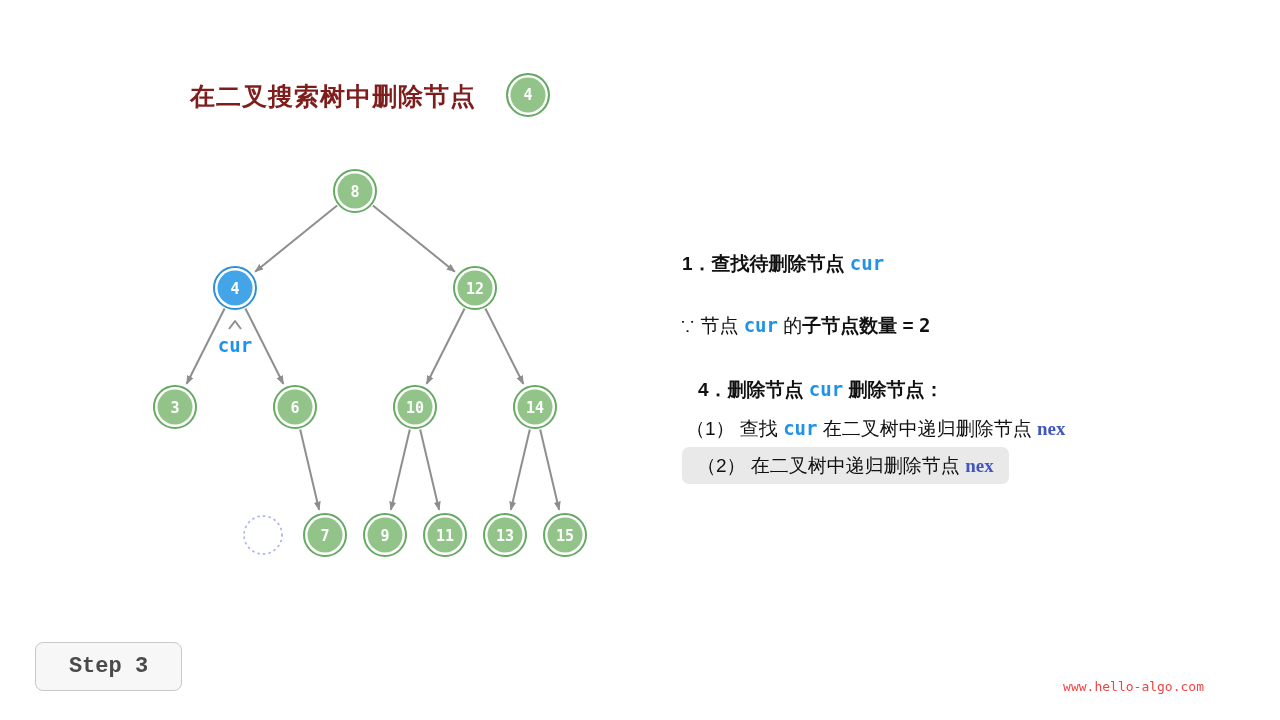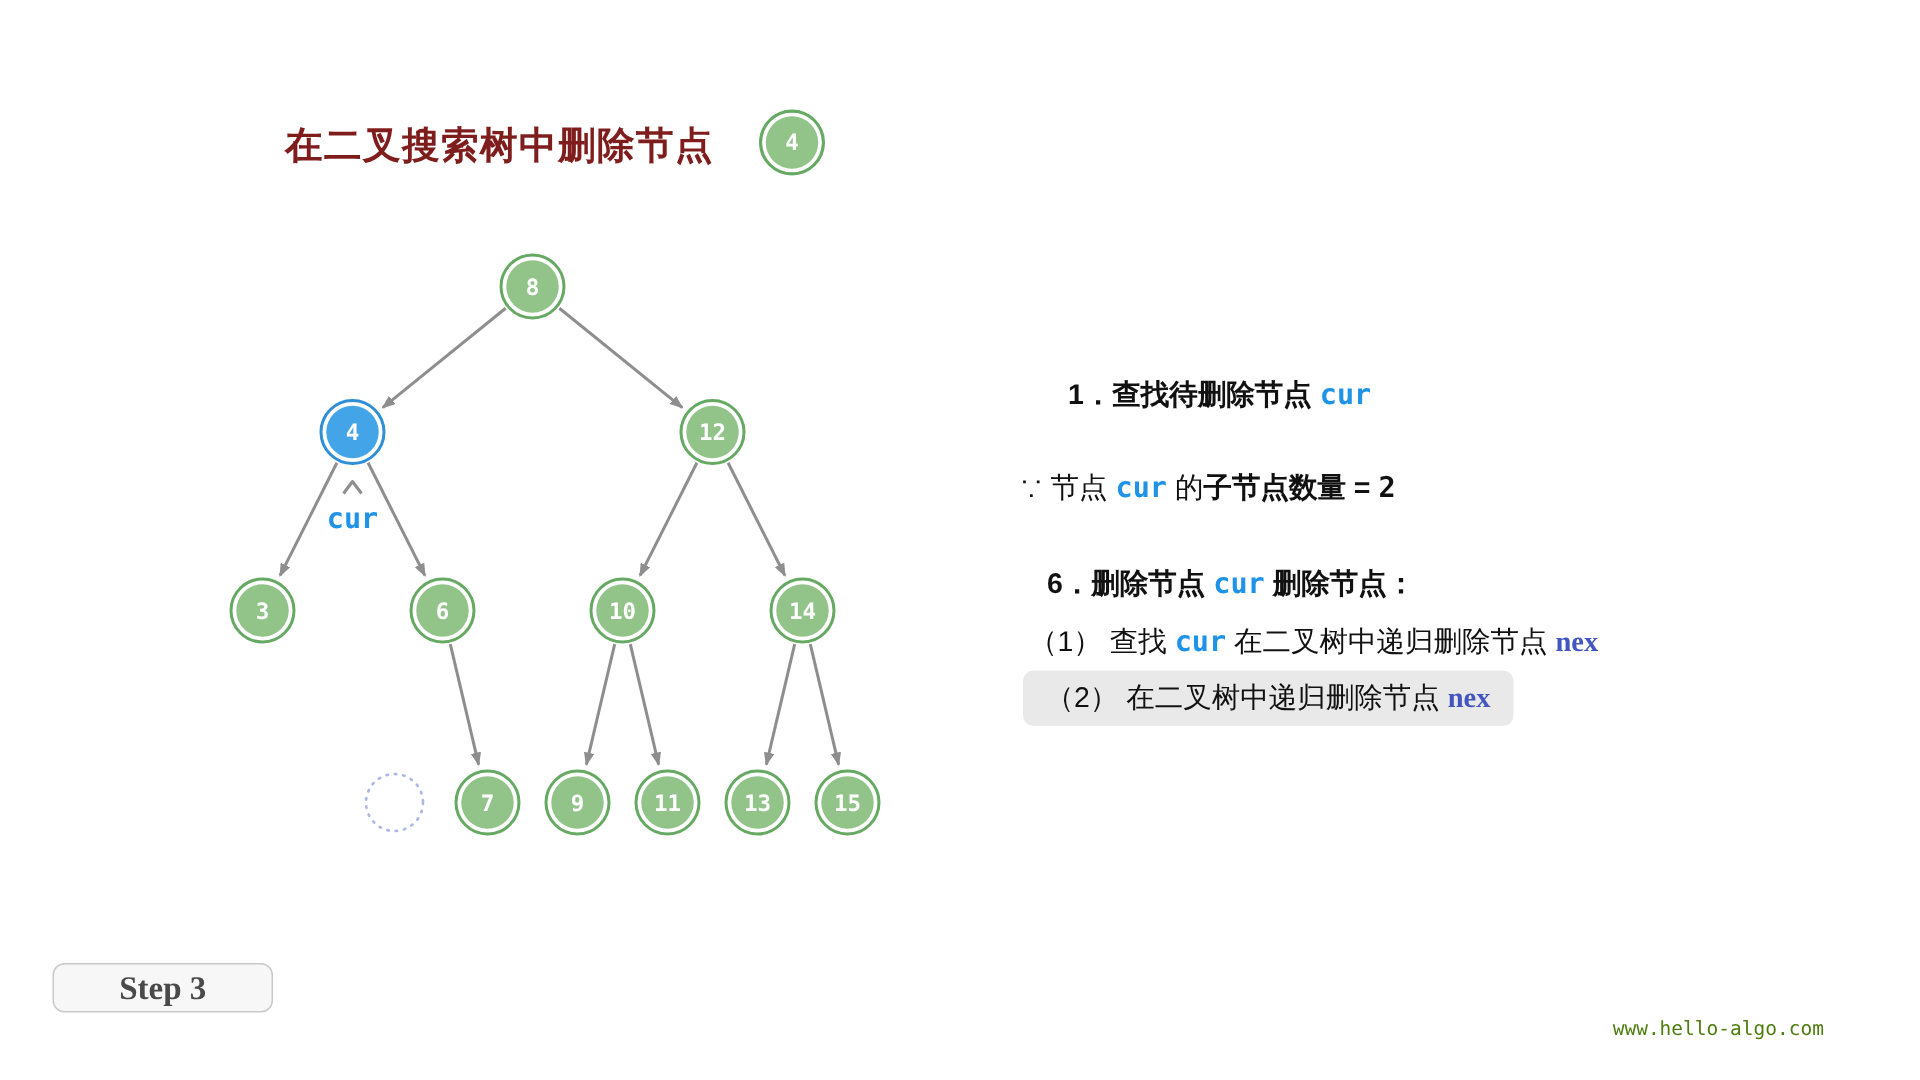--- a/index.html
+++ b/index.html
@@ -26,29 +26,29 @@
   .panel-line {
     position: absolute; font-size: 19px; color: #111111;
     white-space: nowrap; line-height: 23px;
   }
   .panel-line.hl { background: #E9E9E9; border-radius: 7px; padding: 7px 15px; }
   .seg-b  { font-weight: bold; }
   .seg-bm { font-weight: bold; font-family: "DejaVu Sans Mono", monospace; }
   .seg-cur { color: #1E93E8; font-family: "DejaVu Sans Mono", monospace; font-weight: bold; }
   .seg-nex { color: #4356C0; font-family: Liberation Serif, serif; font-weight: bold; }
   .step-badge {
-    position: absolute; left: 35px; top: 642px; width: 147px; height: 33px;
+    position: absolute; left: 35px; top: 642px; width: 147px; height: 49px;
     background: #F7F7F7; border: 1px solid #C9C9C9; border-radius: 8px;
     display: flex; align-items: center; justify-content: center;
-    font-family: Liberation Serif, serif; font-weight: bold;
+    font-family: Liberation Mono, monospace; font-weight: bold;
     font-size: 22px; color: #4A4A4A;
   }
   .watermark {
-    position: absolute; right: 64px; top: 679px;
-    font-family: "DejaVu Sans Mono", monospace; font-size: 13px; color: #4d7c0f;
+    position: absolute; right: 76px; top: 679px;
+    font-family: "DejaVu Sans Mono", monospace; font-size: 13px; color: #ef4444;
   }
 </style>
 </head>
 <body>
 
 <div class="canvas">
   <svg id="tree-svg" width="1280" height="720" viewBox="0 0 1280 720">
       <defs>
         <marker id="arrow" markerUnits="userSpaceOnUse" markerWidth="10" markerHeight="9" refX="8" refY="3.5" orient="auto">
           <path d="M0,0 L9,3.5 L0,7 Z" fill="#8E8E8E"></path>
@@ -134,23 +134,23 @@
       <text x="235" y="352" text-anchor="middle" font-family="&quot;DejaVu Sans Mono&quot;, monospace" font-size="19" font-weight="bold" fill="#1E93E8">cur</text>
     </svg>
 
   <div class="title">在二叉搜索树中删除节点</div>
 
   <div class="title-badge">
     <span>4</span>
   </div>
 
   <div id="panel">
-      <div class="panel-line" style="left: 712px; top: 252px;"><span class="seg-b">1．查找待删除节点 </span><span class="seg-cur">cur</span></div>
+      <div class="panel-line" style="left: 682px; top: 252px;"><span class="seg-b">1．查找待删除节点 </span><span class="seg-cur">cur</span></div>
       <div class="panel-line" style="left: 680px; top: 314px;"><span class="seg-n">∵ 节点 </span><span class="seg-cur">cur</span><span class="seg-n"> 的</span><span class="seg-b">子节点数量</span><span class="seg-b"> = </span><span class="seg-bm">2</span></div>
-      <div class="panel-line" style="left: 698px; top: 378px;"><span class="seg-b">6．删除节点 </span><span class="seg-cur">cur</span><span class="seg-b"> 删除节点：</span></div>
+      <div class="panel-line" style="left: 698px; top: 378px;"><span class="seg-b">4．删除节点 </span><span class="seg-cur">cur</span><span class="seg-b"> 删除节点：</span></div>
       <div class="panel-line" style="left: 686px; top: 417px;"><span class="seg-n">（1） 查找 </span><span class="seg-cur">cur</span><span class="seg-n"> 在二叉树中递归删除节点 </span><span class="seg-nex">nex</span></div>
       <div class="panel-line hl" style="left: 682px; top: 447px; text-align: right;"><span class="seg-n">（2） 在二叉树中递归删除节点 </span><span class="seg-nex">nex</span></div>
     </div>
 
   <div class="step-badge">
     <span>Step 3</span>
   </div>
 
   <div class="watermark">www.hello-algo.com</div>
 </div>

